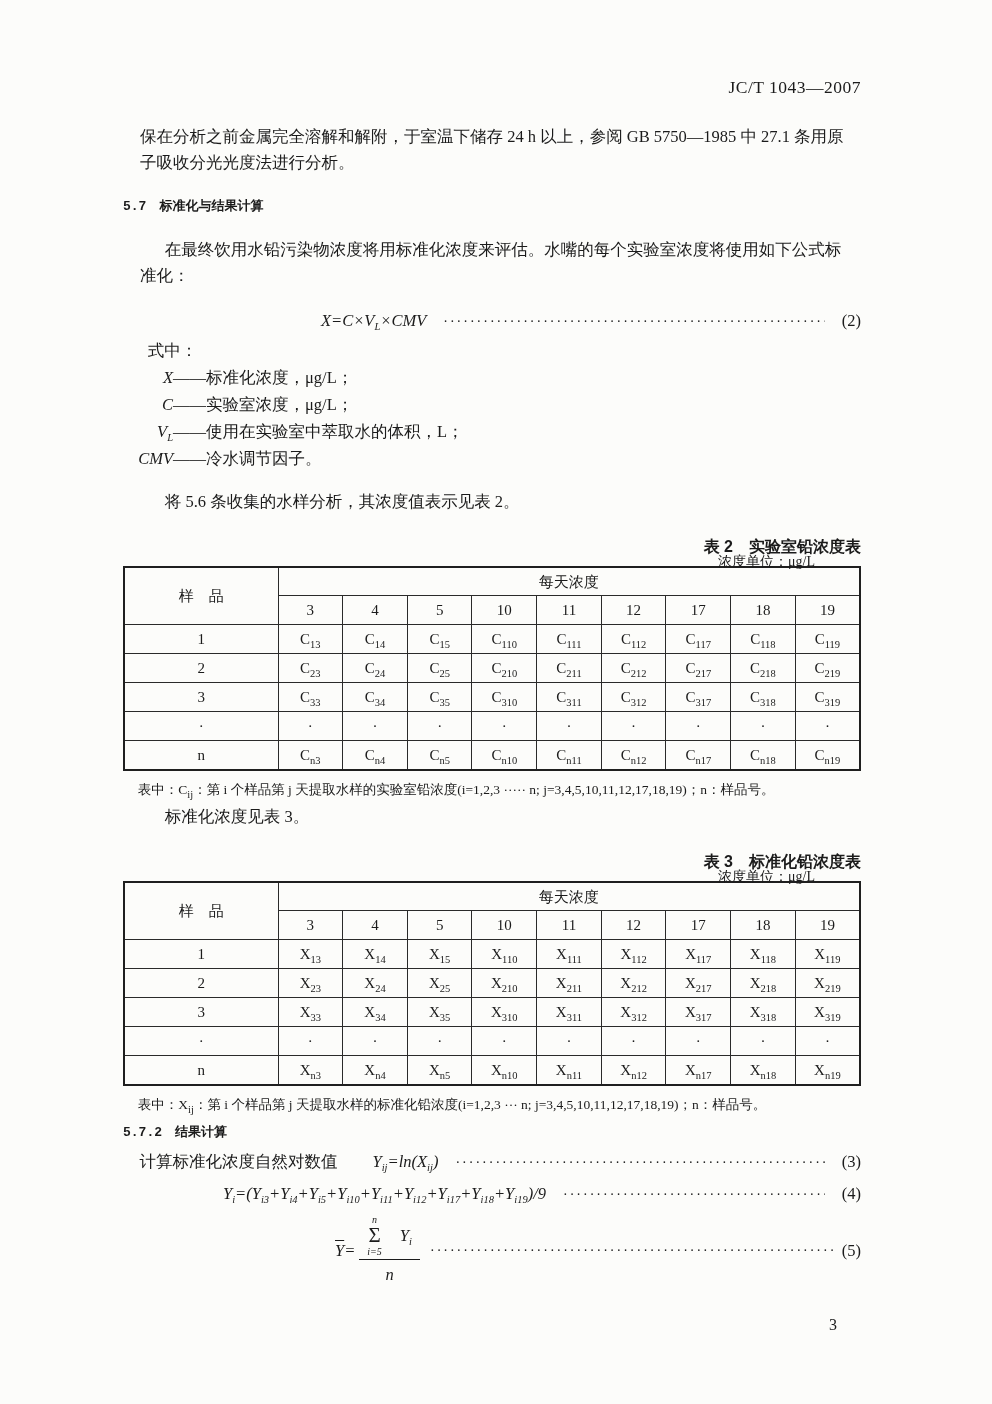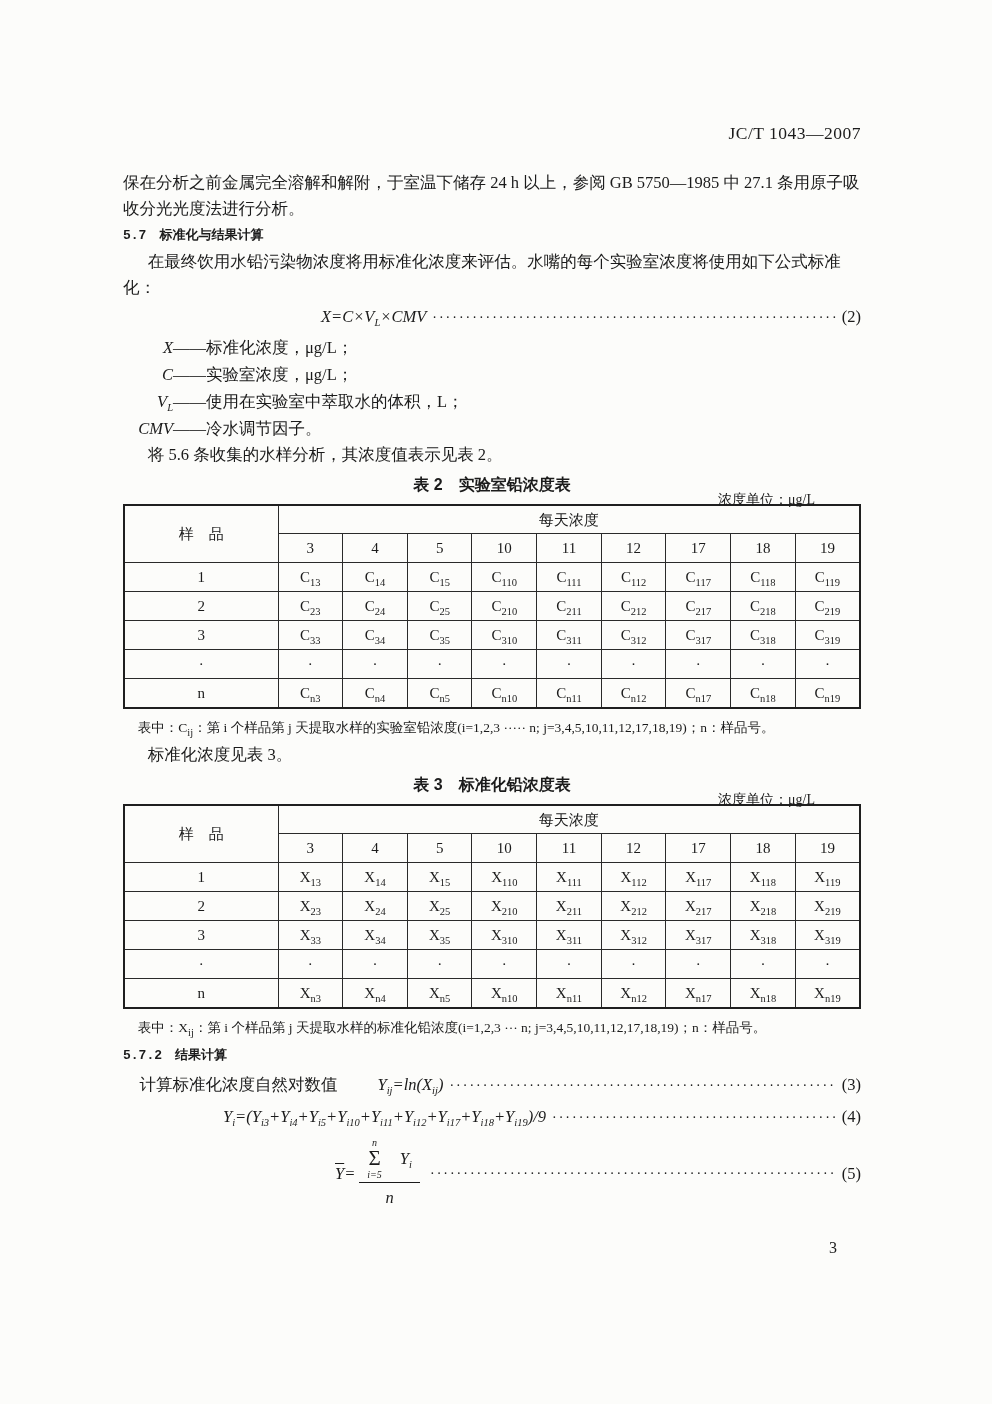--- a/index.html
+++ b/index.html
@@ -3,48 +3,48 @@
 <meta charset="utf-8">
 <style>
   html,body{margin:0;padding:0;}
   body{
     width:992px;height:1404px;
     background:#fcfcfa;color:#1b1b1b;
     font-family:"Liberation Serif","DejaVu Serif",serif;
     font-size:16.5px;line-height:26px;
     -webkit-font-smoothing:antialiased;
   }
-  .content{position:relative;margin-left:123px;width:738px;padding-top:120px;}
+  .content{position:relative;margin-left:123px;width:738px;padding-top:74px;}
   .doc-code{text-align:right;font-size:17.5px;letter-spacing:.5px;margin-bottom:24px;}
-  p{margin:0;}
+  p{margin:17px;}
   .ind{text-indent:1.5em;}
   .h-sec{
     font-family:Liberation Mono, monospace;
     font-weight:bold;font-size:13px;line-height:27px;margin:0;
   }
   
-  .formula-row{display:flex;align-items:baseline;line-height:30px;margin:1px 0;}
+  .formula-row{display:flex;align-items:baseline;line-height:30px;margin:1px 0;gap:11px;}
   .f-body{font-style:italic;white-space:nowrap;}
   .f-label{margin-left:1em;white-space:nowrap;}
   .f2-pad{margin-left:198px;}
-  .f3-pad{margin-left:40px;text-align:right;}
+  .f3-pad{margin-left:24px;text-align:right;}
   .f4-pad{margin-left:100px;}
   .dots{flex:1 1 auto;overflow:hidden;white-space:nowrap;font-size:14px;
         letter-spacing:2px;margin:0 6px;color:#1b1b1b;}
   .f-num{white-space:nowrap;}
   sub{font-size:10.5px;line-height:0;}
   
   .defs{margin:0;}
   .def-lead{padding-left:1.5em;line-height:26px;}
   .def-row{display:flex;line-height:27px;}
   .def-sym{width:50px;text-align:right;font-style:italic;flex:0 0 auto;}
   .def-dash{flex:0 0 auto;}
   .def-desc{flex:0 0 auto;}
   
-  .tcap{position:relative;text-align:center;height:30px;line-height:30px;margin-top:2px;
+  .tcap{position:relative;text-align:right;height:30px;line-height:30px;margin-top:2px;
         font-family:"Liberation Sans","DejaVu Sans",sans-serif;font-weight:bold;font-size:16px;}
   .tcap-unit{position:absolute;right:46px;top:15px;
         font-family:"Liberation Serif","DejaVu Serif",serif;
         font-weight:normal;font-size:14px;}
   
   table.grid{border-collapse:collapse;table-layout:fixed;width:738px;
         border:2px solid #1f1f1f;margin-top:4px;font-size:15px;}
   table.grid td{border:1px solid #2a2a2a;text-align:center;vertical-align:middle;
         height:28px;padding:0 2px;overflow:hidden;}
   table.grid td.h-daily{height:27px;}
@@ -80,20 +80,21 @@
 
   <p class="ind">在最终饮用水铅污染物浓度将用标准化浓度来评估。水嘴的每个实验室浓度将使用如下公式标准化：</p>
 
   <div class="formula-row">
     <span class="f-body f2-pad">X=C×V<sub>L</sub>×CMV</span>
     <span class="dots">································································································································································</span>
     <span class="f-num">(2)</span>
   </div>
 
   <div class="defs">
+    <div class="def-lead">式中：</div>
     <div class="def-row">
       <span class="def-sym">X</span>
         <span class="def-dash">——</span>
         <span class="def-desc">标准化浓度，μg/L；</span>
     </div>
     <div class="def-row">
       <span class="def-sym">C</span>
         <span class="def-dash">——</span>
         <span class="def-desc">实验室浓度，μg/L；</span>
     </div>

